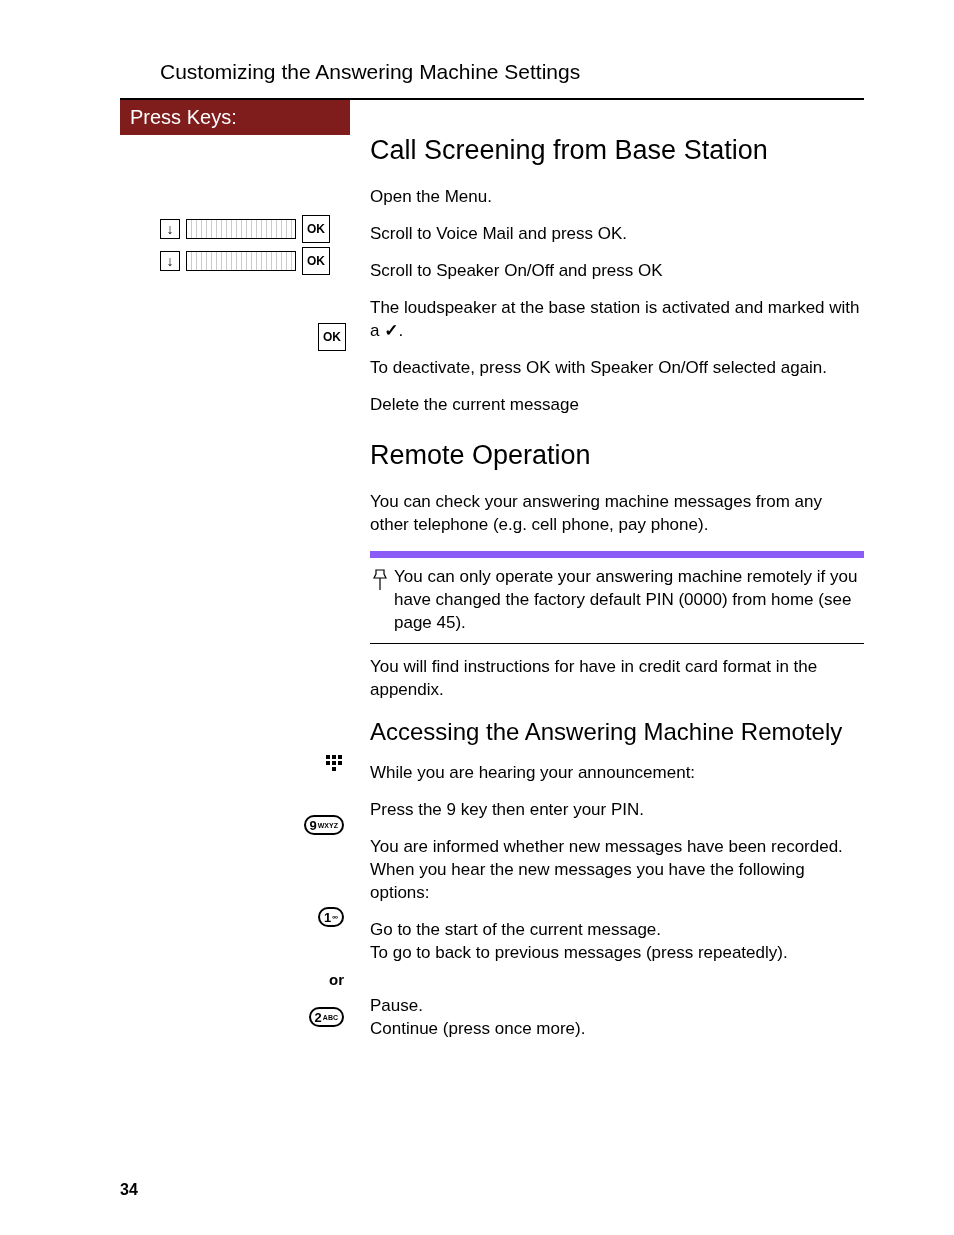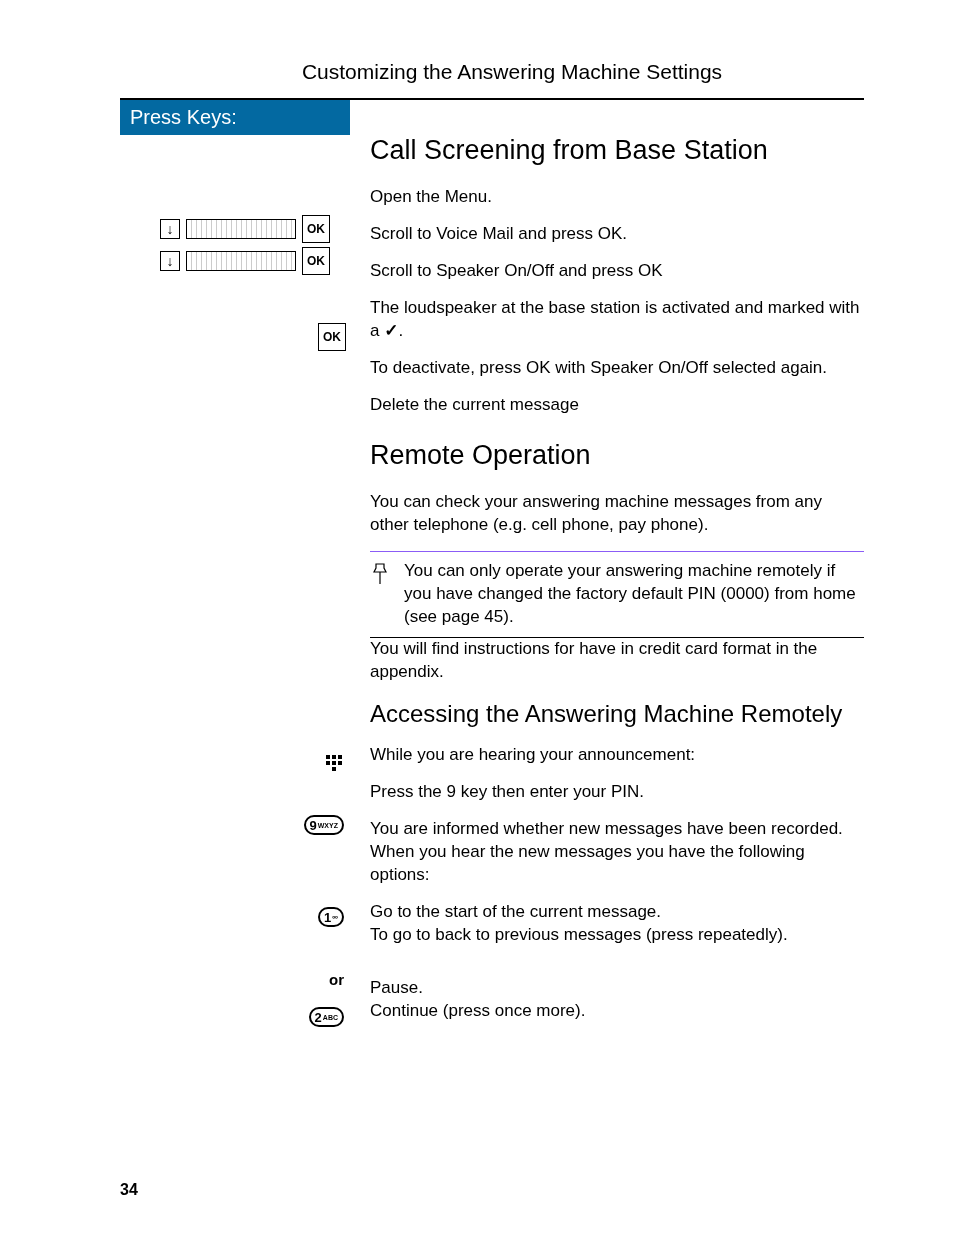--- a/index.html
+++ b/index.html
@@ -12,37 +12,36 @@
     position: relative;
   }
   .page {
     padding: 60px 90px 40px 120px;
   }
   .page-title {
     font-size: 21px;
     font-weight: 400;
     margin-left: 40px;
     margin-bottom: 14px;
-    text-align: center;
   }
   .header-rule {
     border: none;
     border-top: 2px solid #000;
     margin-bottom: 0;
   }
   .columns {
     display: flex;
     align-items: flex-start;
   }
   .left-col {
     width: 230px;
     flex: 0 0 230px;
   }
   .press-keys-header {
-    background: #0369a1;
+    background: #7f1d1d;
     color: #fff;
     font-size: 20px;
     padding: 6px 10px;
     font-weight: 400;
   }
   .key-rows {
     margin-top: 50px;
   }
   .key-row {
     display: flex;
@@ -117,25 +116,25 @@
   }
   .h2 {
     font-size: 24px;
     font-weight: 400;
     margin-top: 6px;
     margin-bottom: 14px;
     font-stretch: condensed;
   }
   .para { margin-bottom: 14px; }
   .note-box {
-    border-top: 1px solid #8b5cf6;
+    border-top: 7px solid #8b5cf6;
     border-bottom: 1px solid #000;
     padding: 8px 0;
     display: flex;
-    gap: 10px;
+    margin-bottom: 12px;
   }
   .note-icon {
     width: 24px;
     flex: 0 0 24px;
     padding-top: 2px;
   }
   .note-text { flex: 1; }
   .check { font-weight: bold; }
 
   .spacer-sm { height: 44px; }

